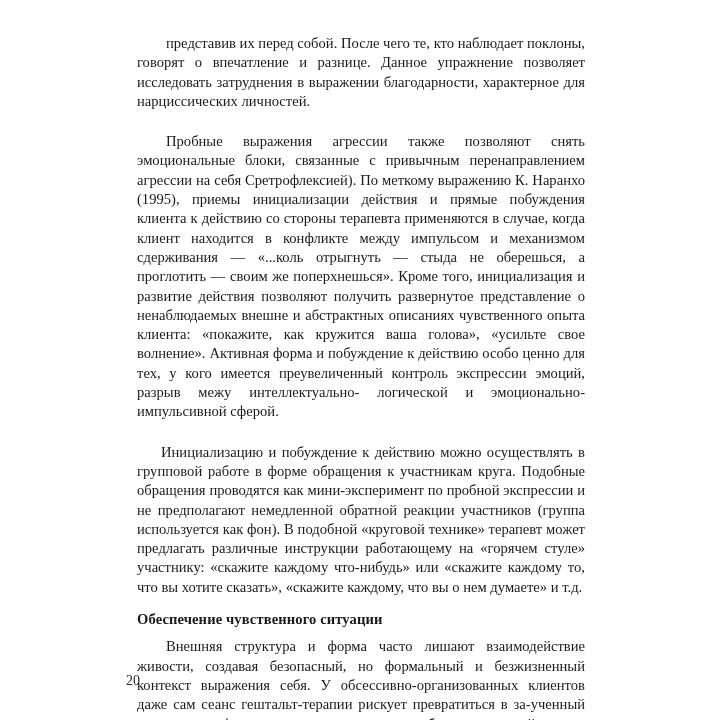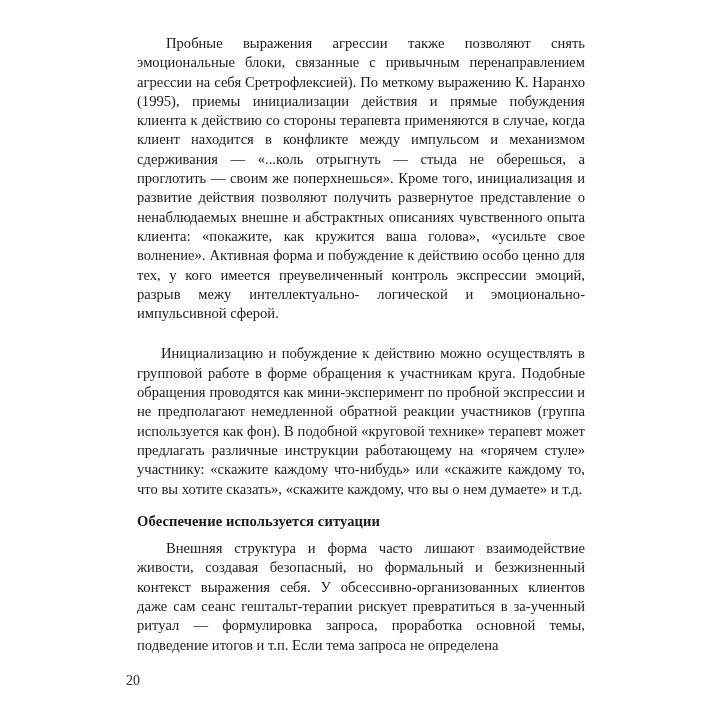--- a/index.html
+++ b/index.html
@@ -65,27 +65,28 @@
     color: #2a2a2a;
   }
 </style>
 </head>
 <body>
 
 <div class="page">
 
   <div class="text-column">
 
+    <p class="body-par">представив их перед собой. После чего те, кто наблюдает поклоны, говорят о впечатление и разнице. Данное упражнение позволяет исследовать затруднения в выражении благодарности, характерное для нарциссических личностей.</p>
 
     <p class="body-par">Пробные выражения агрессии также позволяют снять эмоциональные блоки, связанные с привычным перенаправлением агрессии на себя Сретрофлексией). По меткому выражению К. Наранхо (1995), приемы инициализации действия и прямые побуждения клиента к действию со стороны терапевта применяются в случае, когда клиент находится в конфликте между импульсом и механизмом сдерживания — «...коль отрыгнуть — стыда не оберешься, а проглотить — своим же поперхнешься». Кроме того, инициализация и развитие действия позволяют получить развернутое представление о ненаблюдаемых внешне и абстрактных описаниях чувственного опыта клиента: «покажите, как кружится ваша голова», «усильте свое волнение». Активная форма и побуждение к действию особо ценно для тех, у кого имеется преувеличенный контроль экспрессии эмоций, разрыв межу интеллектуально- логической и эмоционально-импульсивной сферой.</p>
 
     <p class="body-par tight-indent">Инициализацию и побуждение к действию можно осуществлять в групповой работе в форме обращения к участникам круга. Подобные обращения проводятся как мини-эксперимент по пробной экспрессии и не предполагают немедленной обратной реакции участников (группа используется как фон). В подобной «круговой технике» терапевт может предлагать различные инструкции работающему на «горячем стуле» участнику: «скажите каждому что-нибудь» или «скажите каждому то, что вы хотите сказать», «скажите каждому, что вы о нем думаете» и т.д.</p>
 
     <div class="heading-wrap">
-      <h2 class="section-heading">Обеспечение используется ситуации</h2>
+      <h2 class="section-heading">Обеспечение чувственного ситуации</h2>
     </div>
 
     <p class="body-par">Внешняя структура и форма часто лишают взаимодействие живости, создавая безопасный, но формальный и безжизненный контекст выражения себя. У обсессивно-организованных клиентов даже сам сеанс гештальт-терапии рискует превратиться в за-ученный ритуал — формулировка запроса, проработка основной темы, подведение итогов и т.п. Если тема запроса не определена</p>
 
   </div>
 
   <div class="page-number">20</div>
 
 </div>
 

